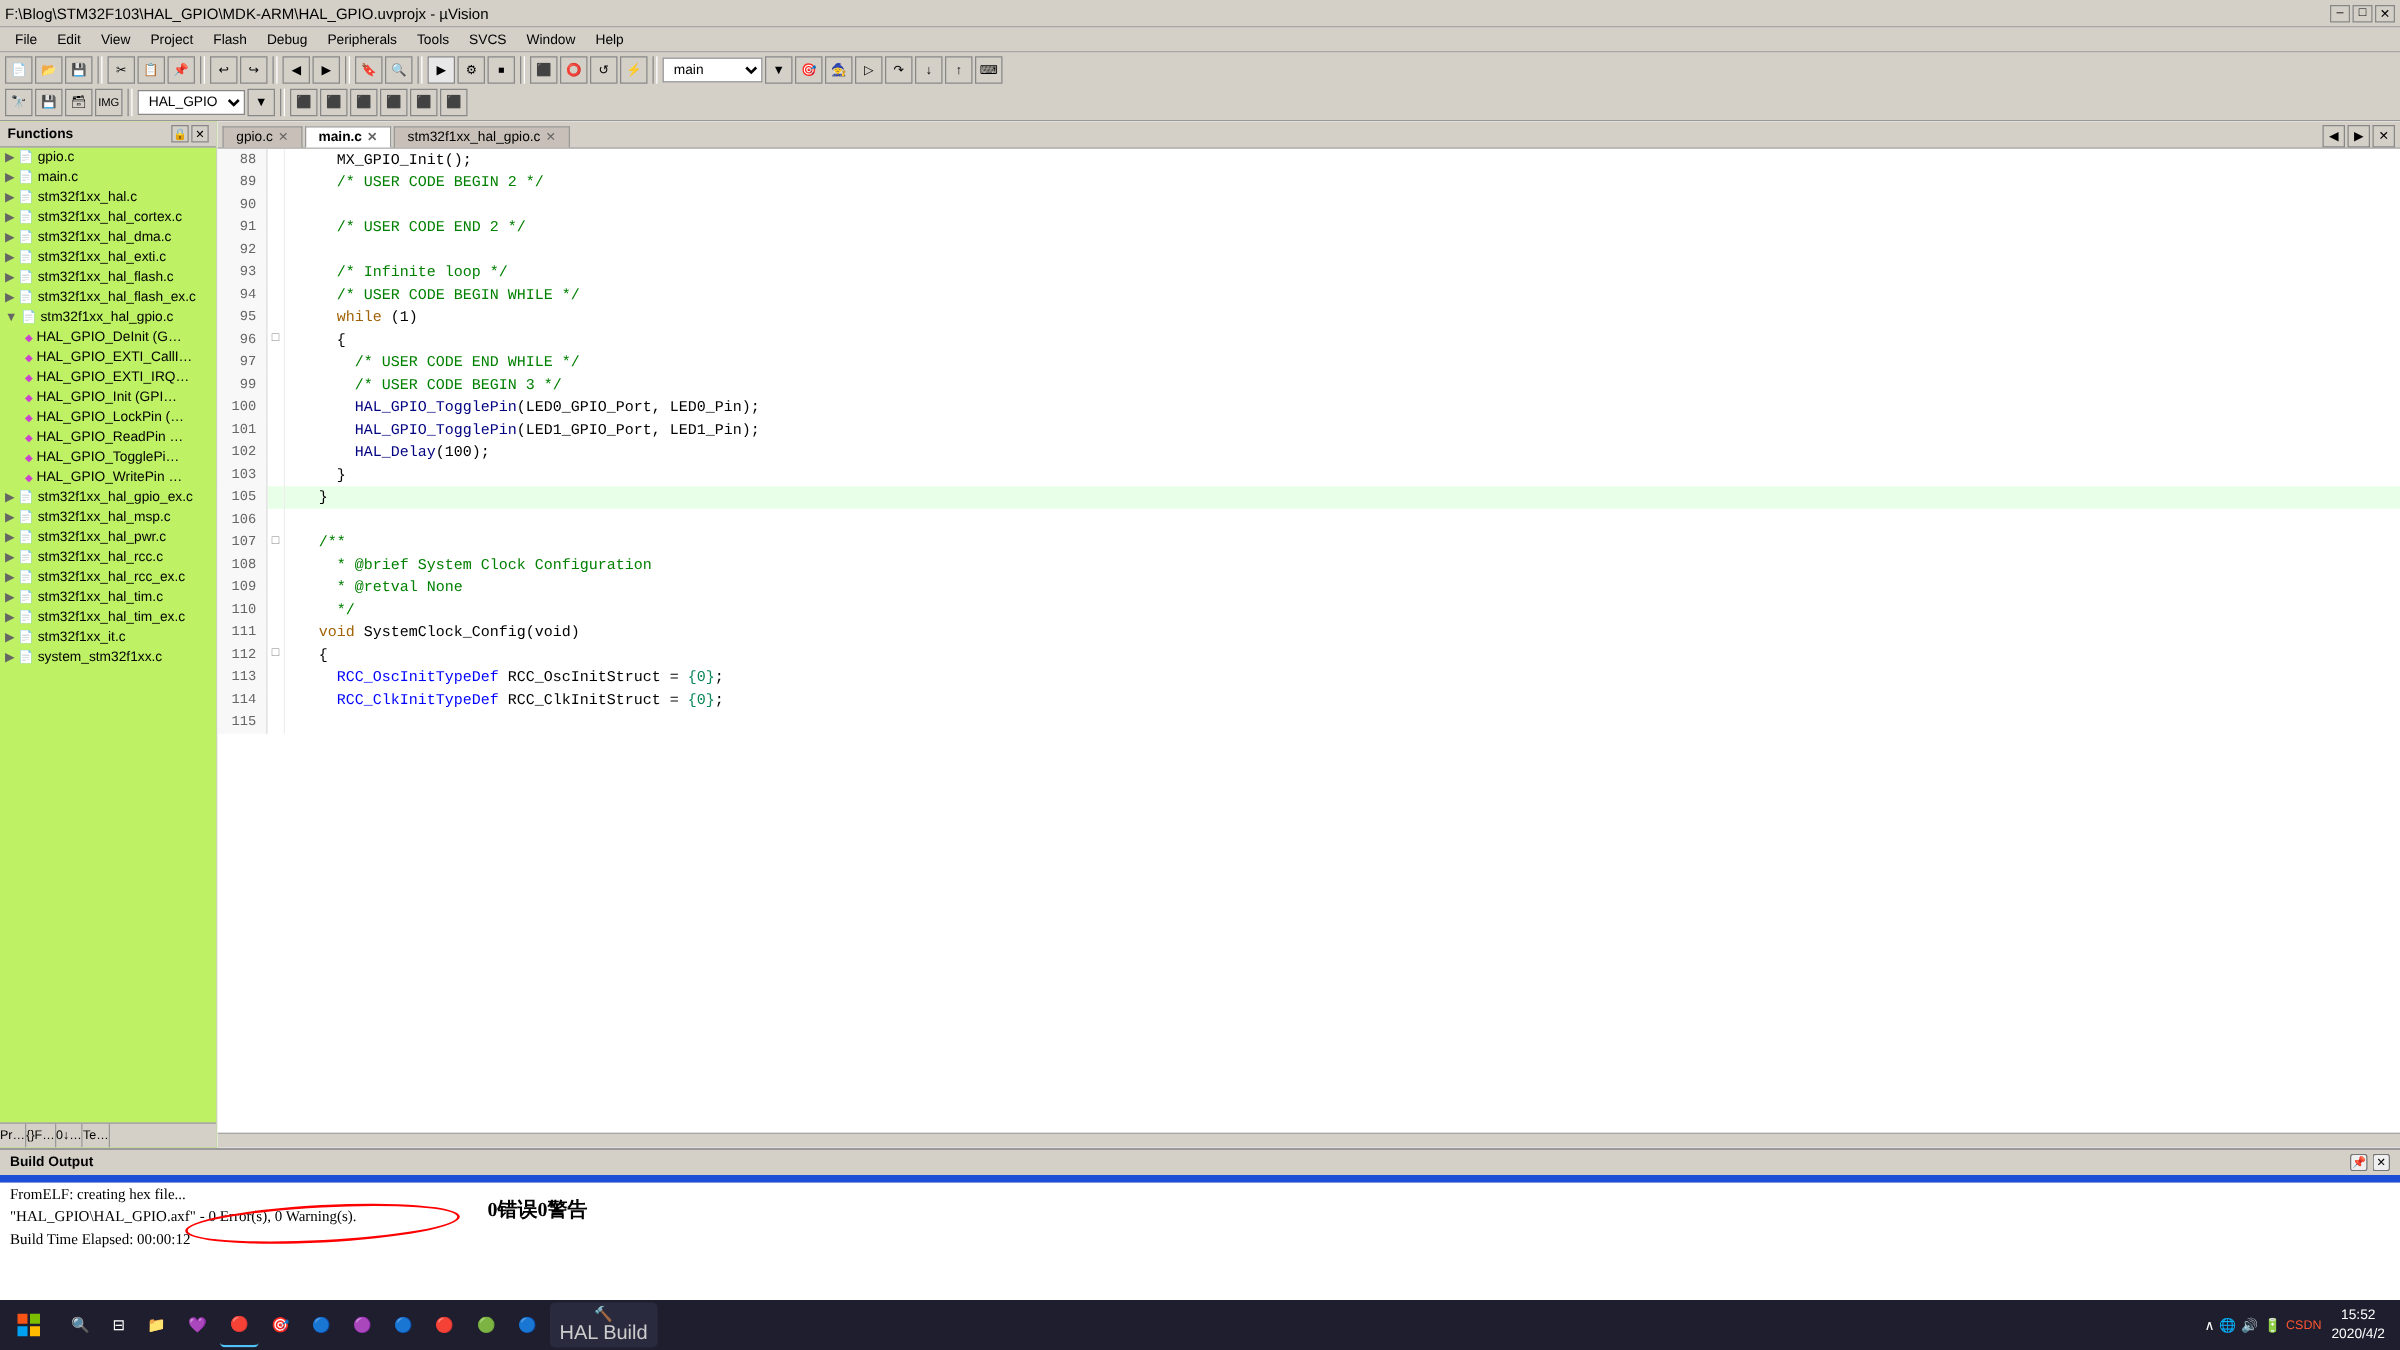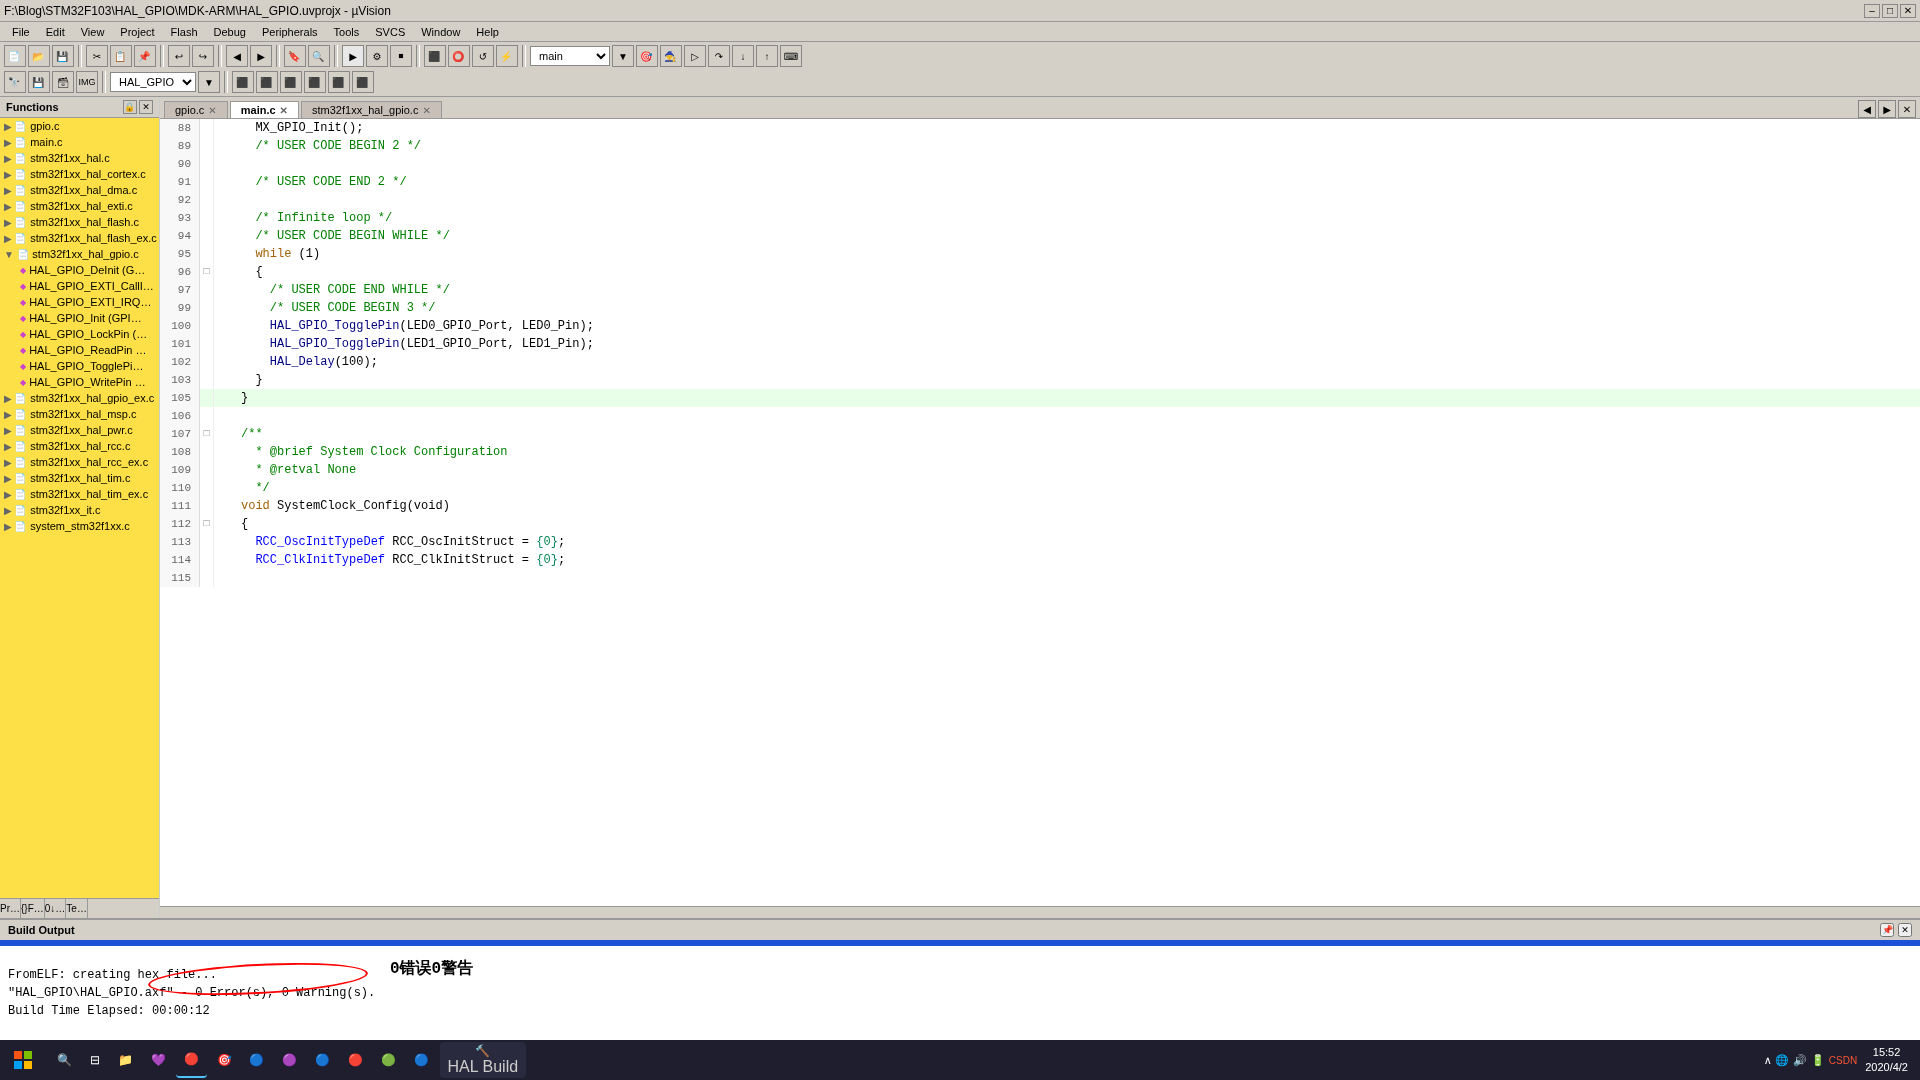--- a/index.html
+++ b/index.html
@@ -97,22 +97,22 @@
     }
 
     
     #main-area {
       display: flex;
       height: calc(1080px - 22px - 20px - 52px - 25px - 140px);
     }
 
     
     #sidebar {
-      width: 160px;
-      background: #fde047;
+      width: 174px;
+      background: #bef264;
       border-right: 1px solid #ccc;
       display: flex;
       flex-direction: column;
       overflow: hidden;
     }
     #sidebar-header {
       background: #d4d0c8;
       padding: 3px 6px;
       font-size: 11px;
       font-weight: bold;
@@ -257,22 +257,22 @@
       background: #d4d0c8;
       padding: 3px 8px;
       font-size: 11px;
       font-weight: bold;
       border-bottom: 6px solid #1d4ed8;
       display: flex;
       align-items: center;
       justify-content: space-between;
     }
     #build-content {
-      padding: 20px 8px;
-      font-family: Liberation Mono, monospace;
+      padding: 0 8px;
+      font-family: Liberation Serif, serif;
       font-size: 12px;
       flex: 1;
       overflow-y: auto;
       position: relative;
     }
     .build-line { line-height: 18px; }
 
     
     .annotation-circle {
       position: absolute;

